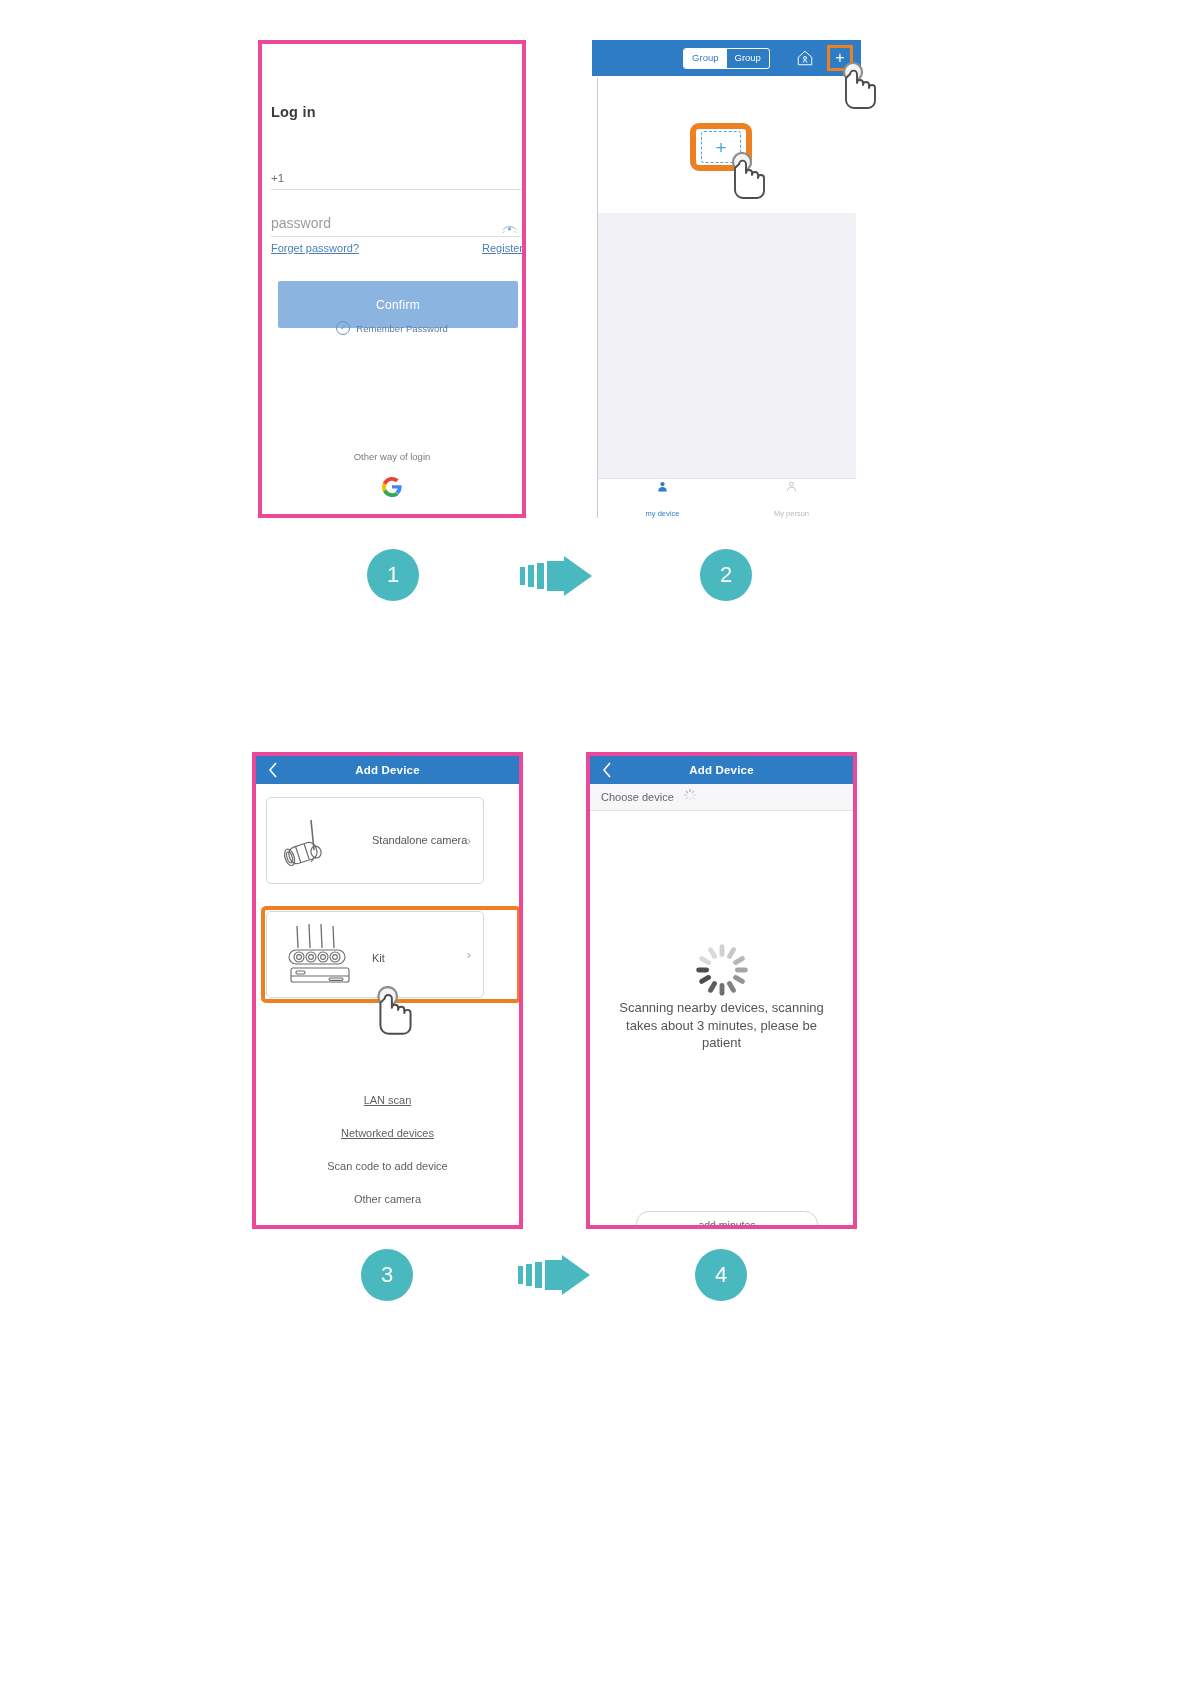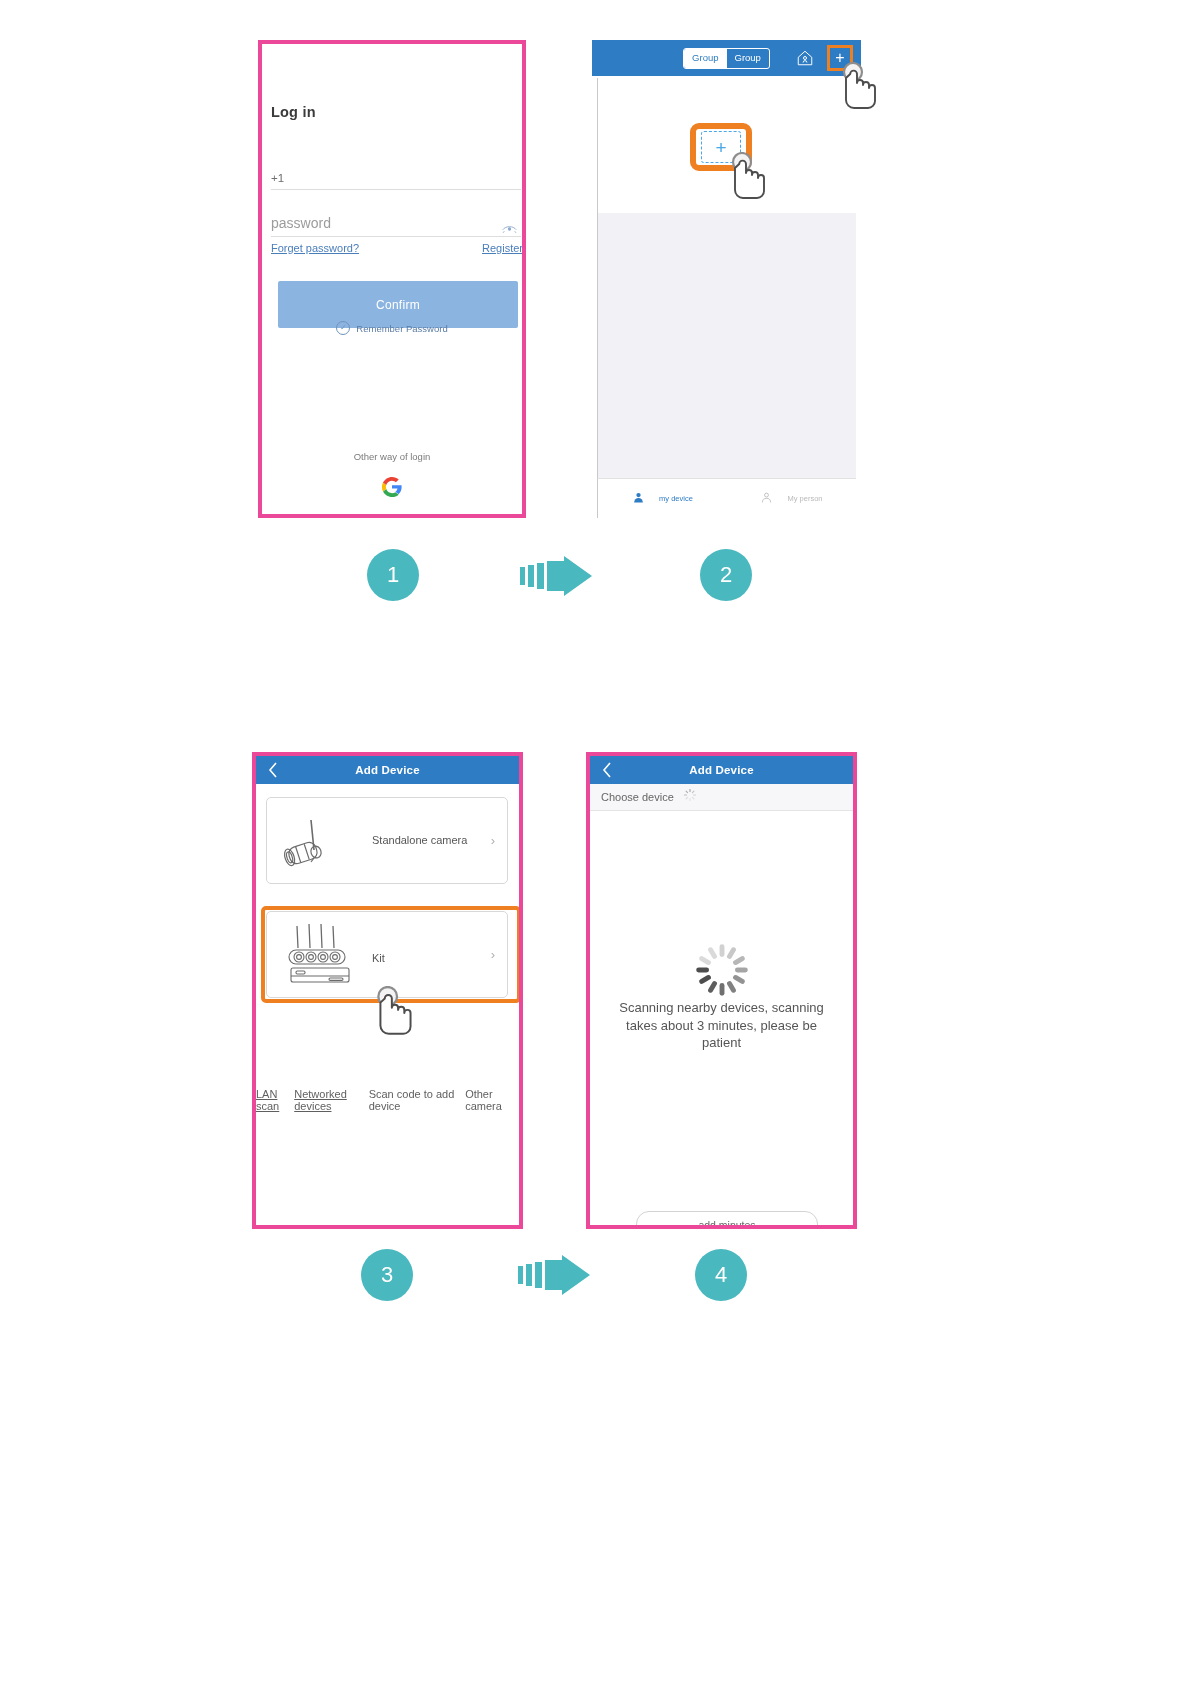--- a/index.html
+++ b/index.html
@@ -140,63 +140,63 @@
     position:absolute; left:5px; top:173px; width:259px; bottom:40px;
     background:#f2f2f6; border-left:1px solid #c8c8c8;
     box-sizing:border-box;
   }
   .s2-tabbar {
     position:absolute; left:5px; bottom:0; width:259px; height:40px;
     background:#ffffff; border-top:1px solid #e2e2e2; border-left:1px solid #c8c8c8;
     display:flex; box-sizing:border-box;
   }
   .tab-item {
-    flex:1; display:flex; flex-direction:row;
+    flex:1; display:flex; flex-direction:column;
     align-items:center; justify-content:center; gap:14px;
     font-size:7.5px;
   }
   .tab-item.active { color:#2e7cc4; }
   .tab-item.idle   { color:#b9b9b9; }
 
   
   .appbar {
     position:absolute; left:0; top:0; width:100%; height:28px;
     background:#2e7cc4; color:#ffffff;
     display:flex; align-items:center; justify-content:center;
     font-size:11.5px; font-weight:bold; letter-spacing:.2px;
   }
   .back-chev {
     position:absolute; left:12px; top:6px;
     width:10px; height:16px; color:#ffffff;
   }
 
   
   .dev-card {
-    position:absolute; left:10px; width:242px; height:87px;
+    position:absolute; left:10px; width:218px; height:87px;
     border:1px solid #d8d8d8; border-radius:5px; background:#fff;
     box-sizing:border-box;
     display:flex; align-items:center;
   }
   #card-standalone { top:41px; }
   #card-kit        { top:155px; }
   .hl-box {
     position:absolute; left:5px; top:150px; width:260px; height:97px;
     border:4px solid #ef8022; border-radius:5px; box-sizing:border-box;
   }
   .dev-label {
     position:absolute; left:105px;
     font-size:11px; color:#555;
   }
   .dev-chev {
     position:absolute; right:12px; color:#b0b0b0; font-size:13px; line-height:1;
   }
   .dev-art { position:absolute; left:14px; top:8px; }
   .link-list {
     position:absolute; left:0; right:0; top:327px;
-    display:flex; flex-direction:row; align-items:center; gap:0;
+    display:flex; flex-direction:column; align-items:center; gap:0;
   }
   .link-list .li {
     height:33px; display:flex; align-items:center;
     font-size:11px; color:#5f5f5f;
   }
   .link-list .li.ul { text-decoration:underline; }
 
   
   .choose-row {
     position:absolute; left:0; top:28px; width:100%; height:27px;

